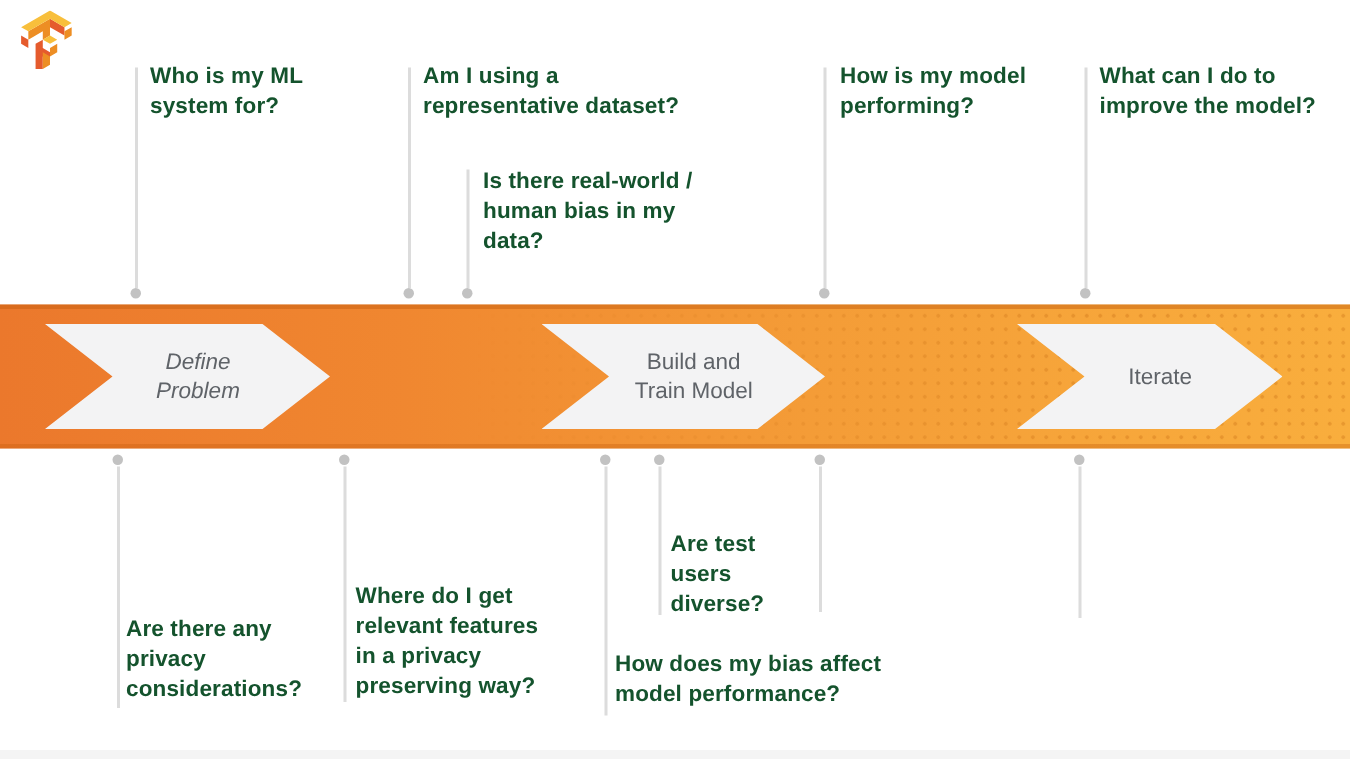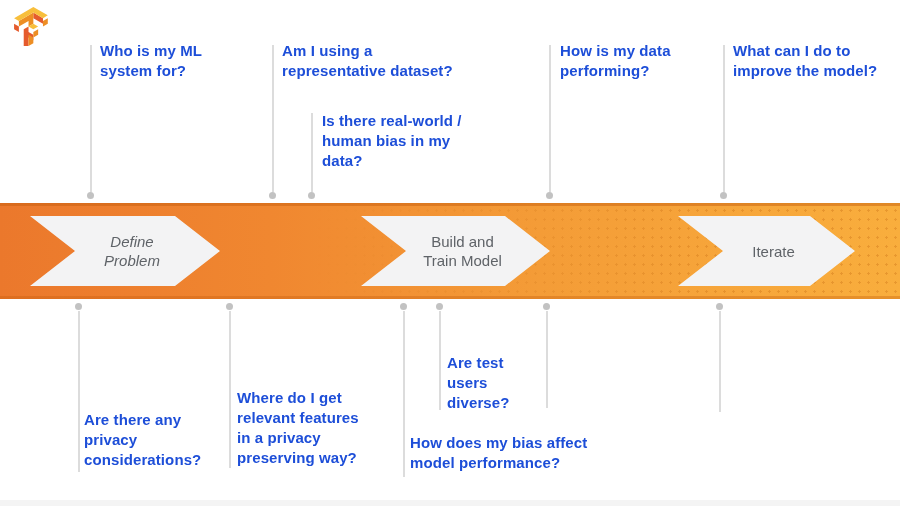--- a/index.html
+++ b/index.html
@@ -36,21 +36,21 @@
     text-align:center;
   }
   .stage-label{
     font-size:15px;line-height:19px;color:#5F6368;
     white-space:pre-line;padding-left:14px;
   }
 
   
   .q{
     position:absolute;
-    font-size:15px;line-height:20px;font-weight:700;color:#1d4ed8;
+    font-size:15px;line-height:20px;font-weight:700;color:#14532d;
     white-space:pre-line;letter-spacing:0.1px;
   }
 
   
   .vline{position:absolute;width:2px;background:#DCDCDC;}
   .dot{position:absolute;width:7px;height:7px;border-radius:50%;background:#C2C2C2;}
 
   .logo{position:absolute;left:13px;top:7px;width:36px;height:39px;}
   .footer-strip{position:absolute;left:0;bottom:0;width:900px;height:6px;background:#F4F4F4;}
 </style>
@@ -112,21 +112,21 @@
   <div class="dot" style="left:716px;top:303px;"></div>
   <div class="vline" style="left:719px;top:311px;height:101px;"></div>
 
   <div class="q" style="left:100px;top:41px;">Who is my ML
 system for?</div>
   <div class="q" style="left:282px;top:41px;">Am I using a
 representative dataset?</div>
   <div class="q" style="left:322px;top:111px;">Is there real-world /
 human bias in my
 data?</div>
-  <div class="q" style="left:560px;top:41px;">How is my data
+  <div class="q" style="left:560px;top:41px;">How is my model
 performing?</div>
   <div class="q" style="left:733px;top:41px;">What can I do to
 improve the model?</div>
 
   <div class="q" style="left:84px;top:410px;">Are there any
 privacy
 considerations?</div>
   <div class="q" style="left:237px;top:388px;">Where do I get
 relevant features
 in a privacy

